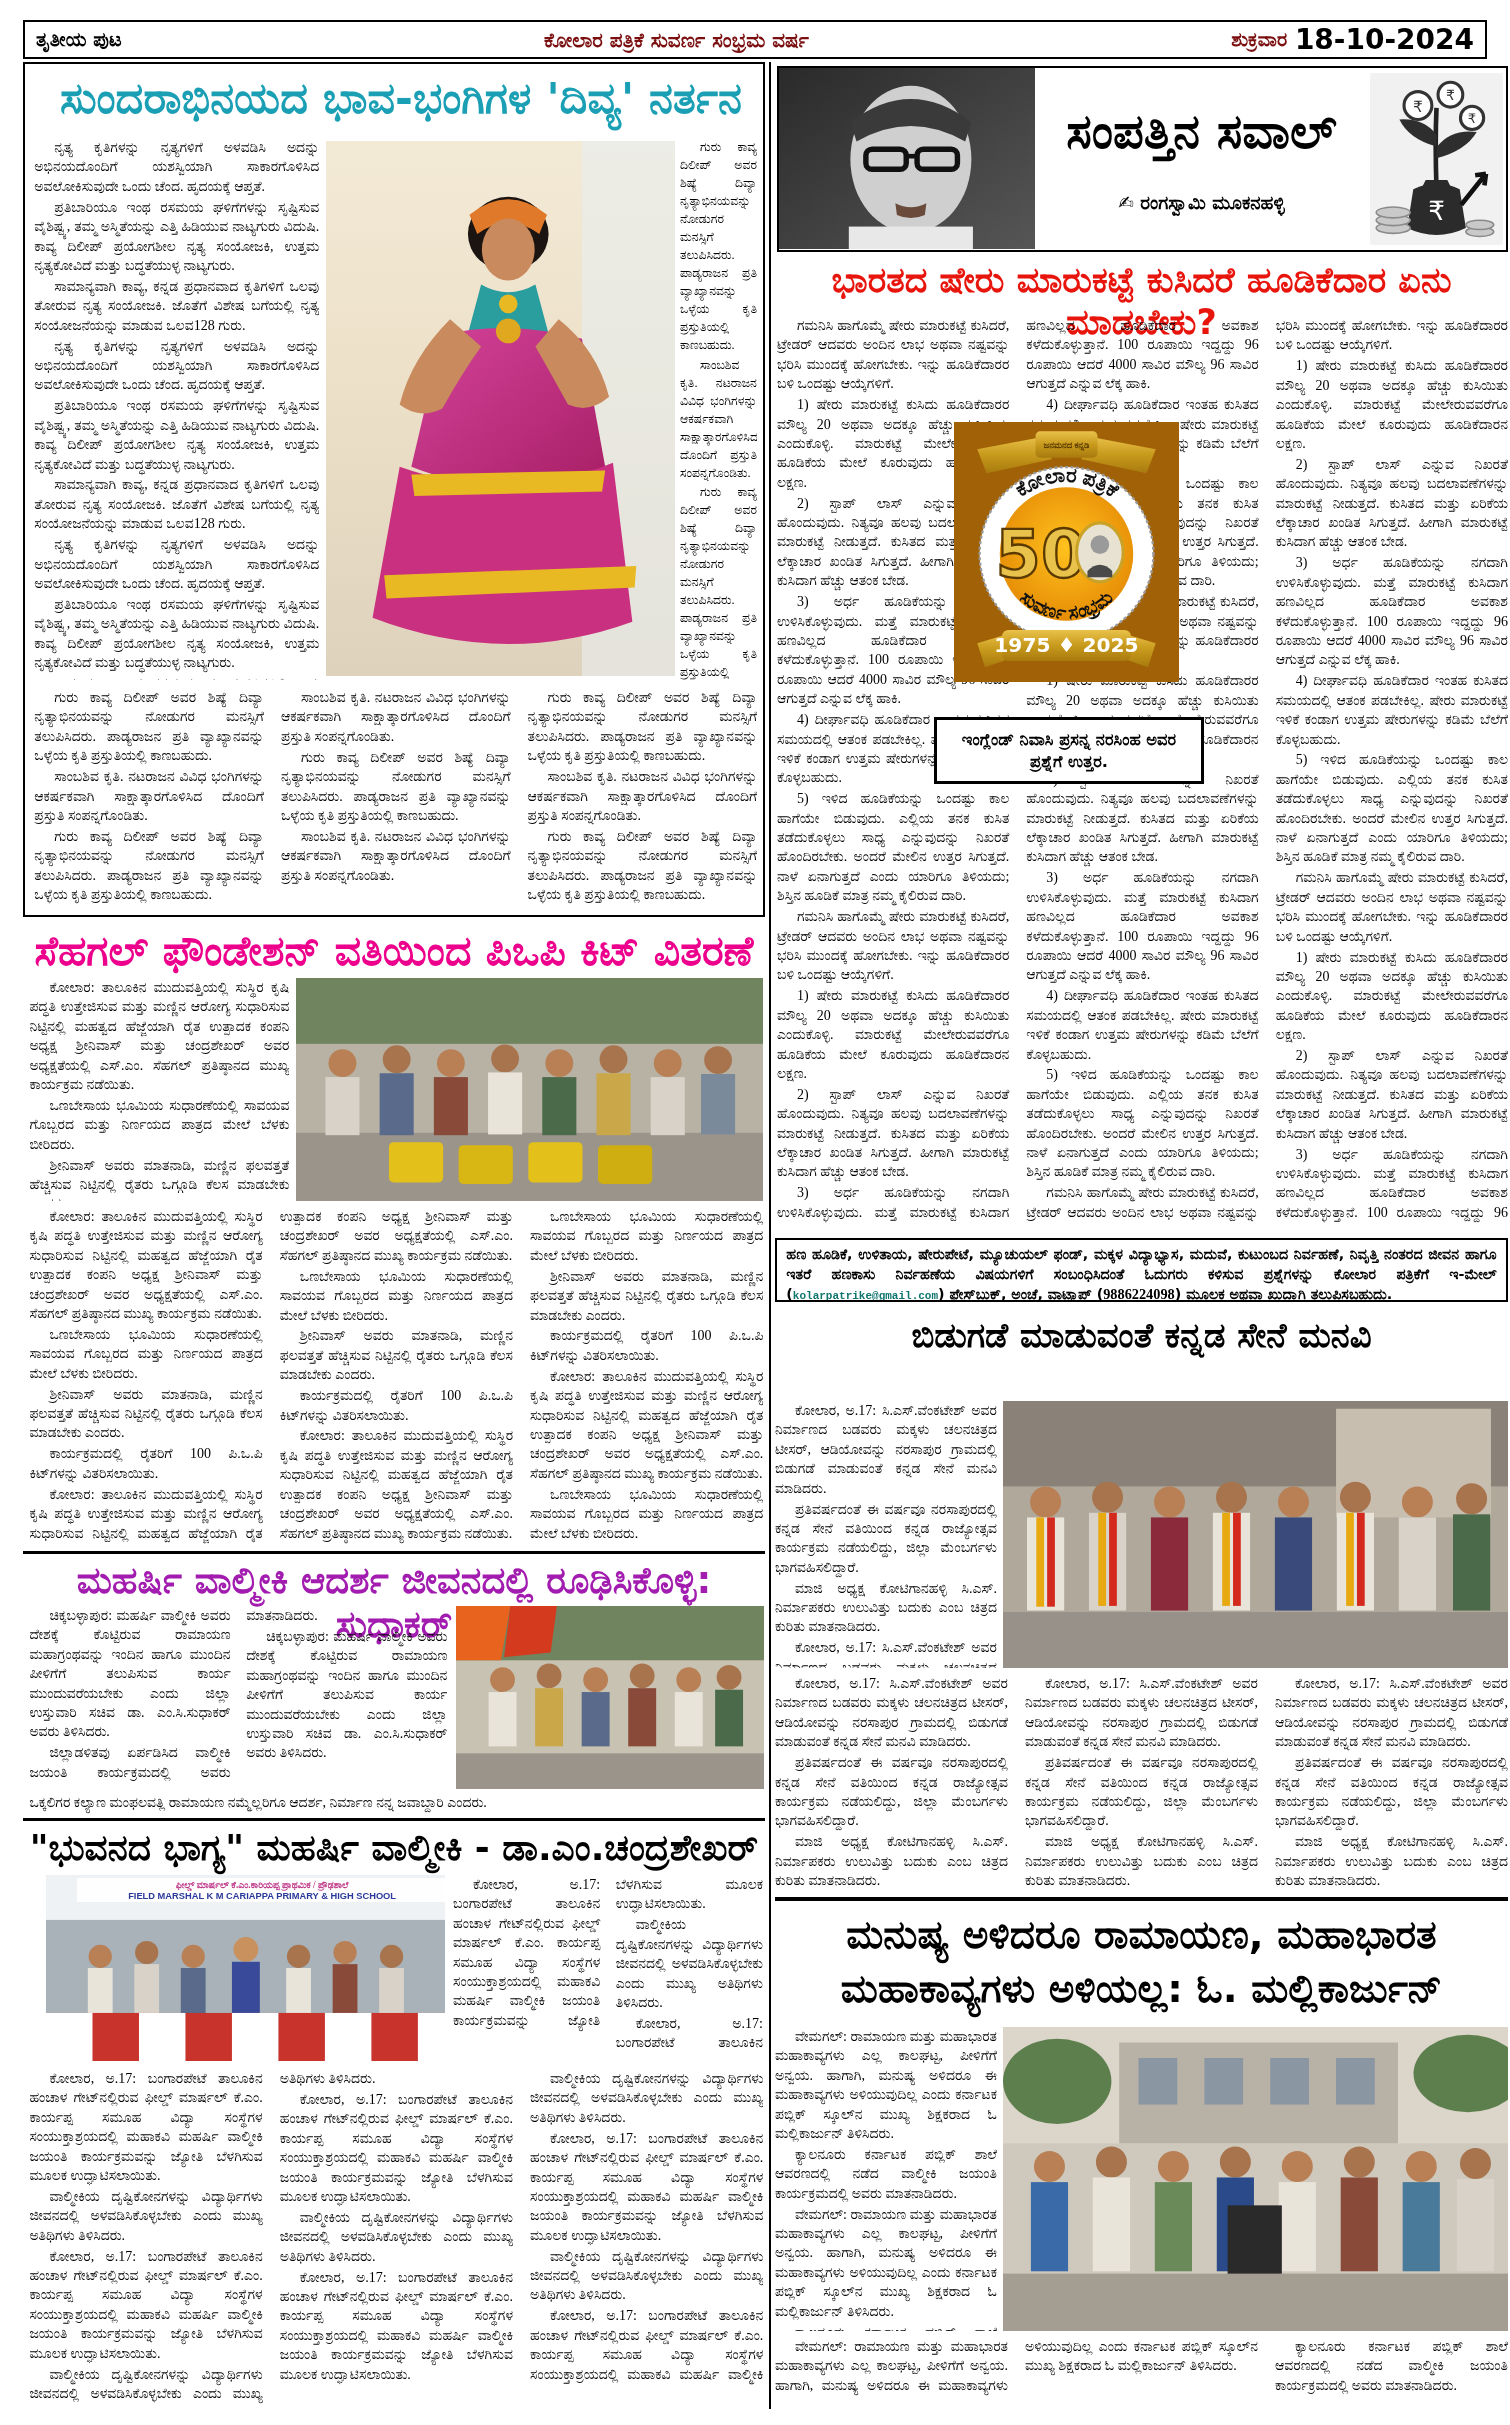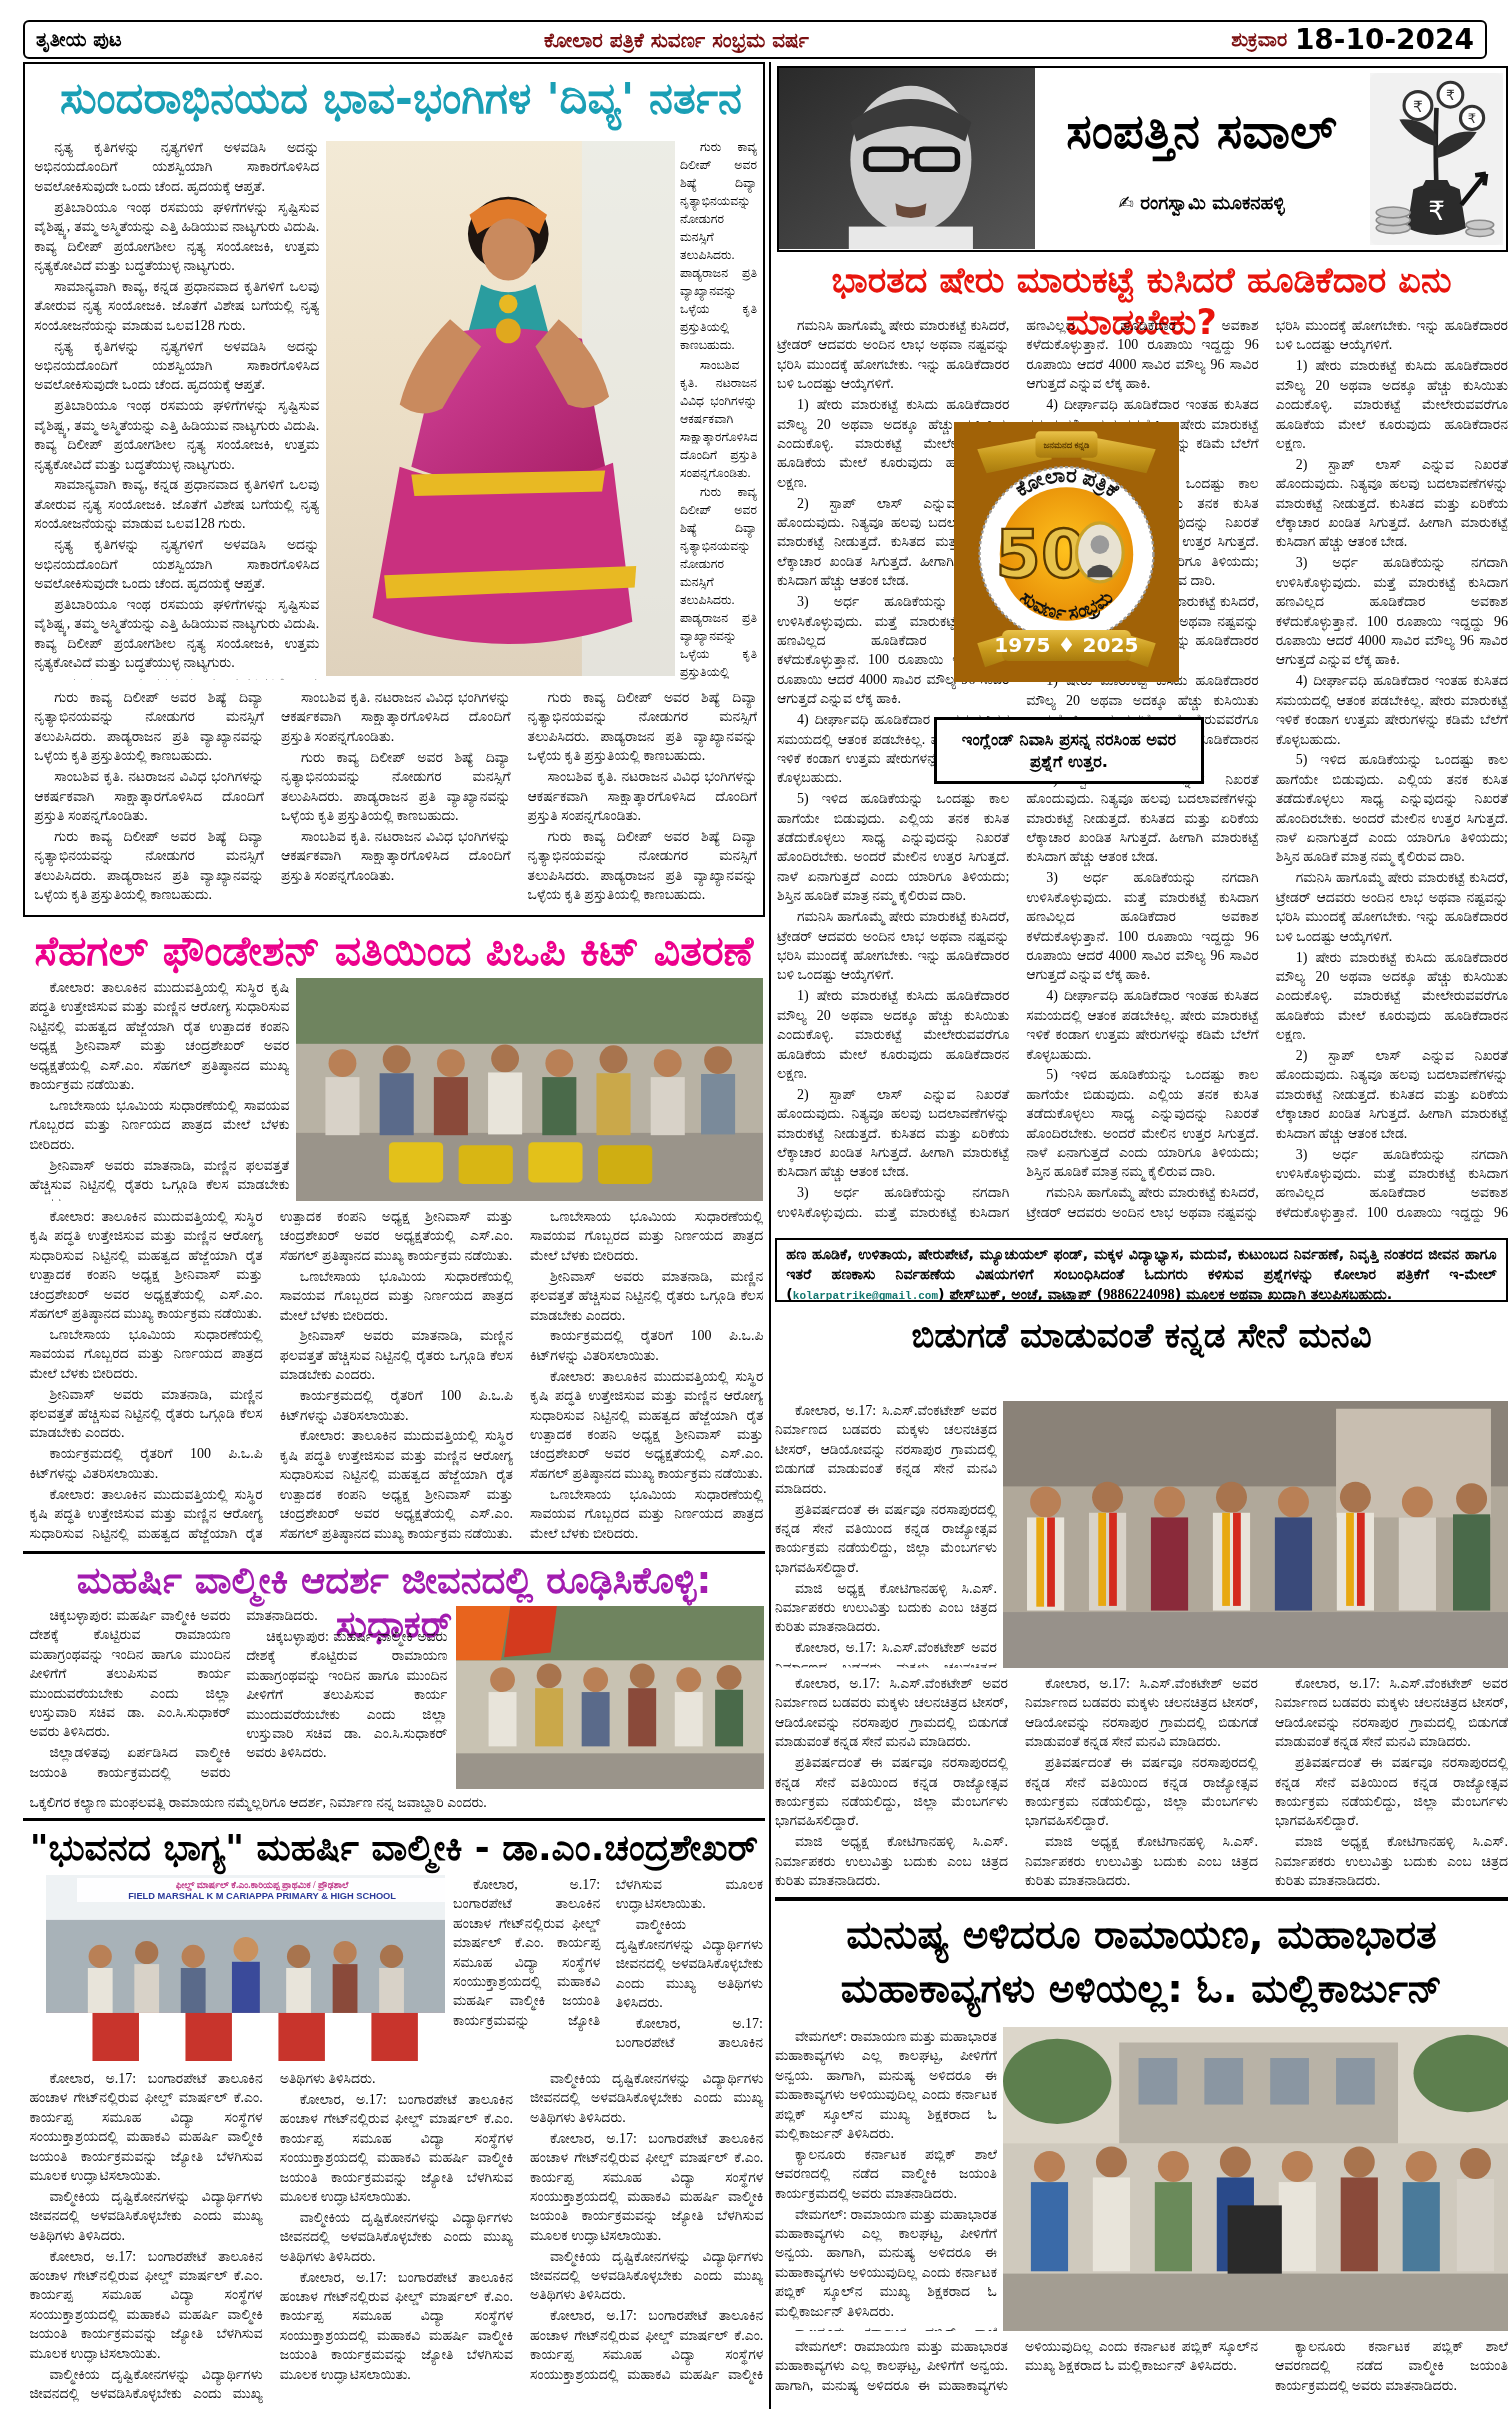--- a/index.html
+++ b/index.html
@@ -6,21 +6,21 @@
   #page{position:relative;width:1510px;height:2426px;background:#ffffff;
         font-family:"Liberation Serif","DejaVu Serif",serif;color:#000;overflow:hidden;}
   .abs{position:absolute;}
   .frame{border:2.3px solid #000;box-sizing:border-box;}
   .hl{font-family:"DejaVu Sans","Liberation Sans",sans-serif;font-weight:bold;text-align:center;line-height:1.2;}
   .body-col{overflow:hidden;font-size:14px;line-height:19.4px;text-align:justify;}
   .body-col p{margin:0 0 1.5px 0;text-indent:20px;}
   .cols3{column-count:3;column-gap:17px;column-fill:balance;}
   .cols2{column-count:2;column-gap:15.5px;column-fill:balance;}
   .rule{background:#000;}
-  .masthead{display:flex;align-items:center;justify-content:space-between;padding:0 11px;box-sizing:border-box;border-radius:6px;}
+  .masthead{display:flex;align-items:center;justify-content:space-between;padding:0 11px;box-sizing:border-box;}
   .photo{overflow:hidden;background:#ccc;}
   .photo svg{display:block;width:100%;height:100%;}
   .qbox{border:3.1px solid #000;background:#fff;box-sizing:border-box;
         font-family:"DejaVu Sans","Liberation Sans",sans-serif;font-weight:bold;
         font-size:16.3px;line-height:1.35;text-align:center;display:flex;align-items:center;justify-content:center;padding:3.1px 6.2px;}
   .contact{border:2.3px solid #000;box-sizing:border-box;padding:3.9px 9.3px;
            font-family:"DejaVu Sans","Liberation Sans",sans-serif;font-weight:bold;
            font-size:14.3px;line-height:1.4;text-align:justify;overflow:hidden;}
   .contact .email{color:#0f766e;font-family:Liberation Mono, monospace;font-size:11px;}
   .contact .phone{font-family:"Liberation Serif",serif;}

